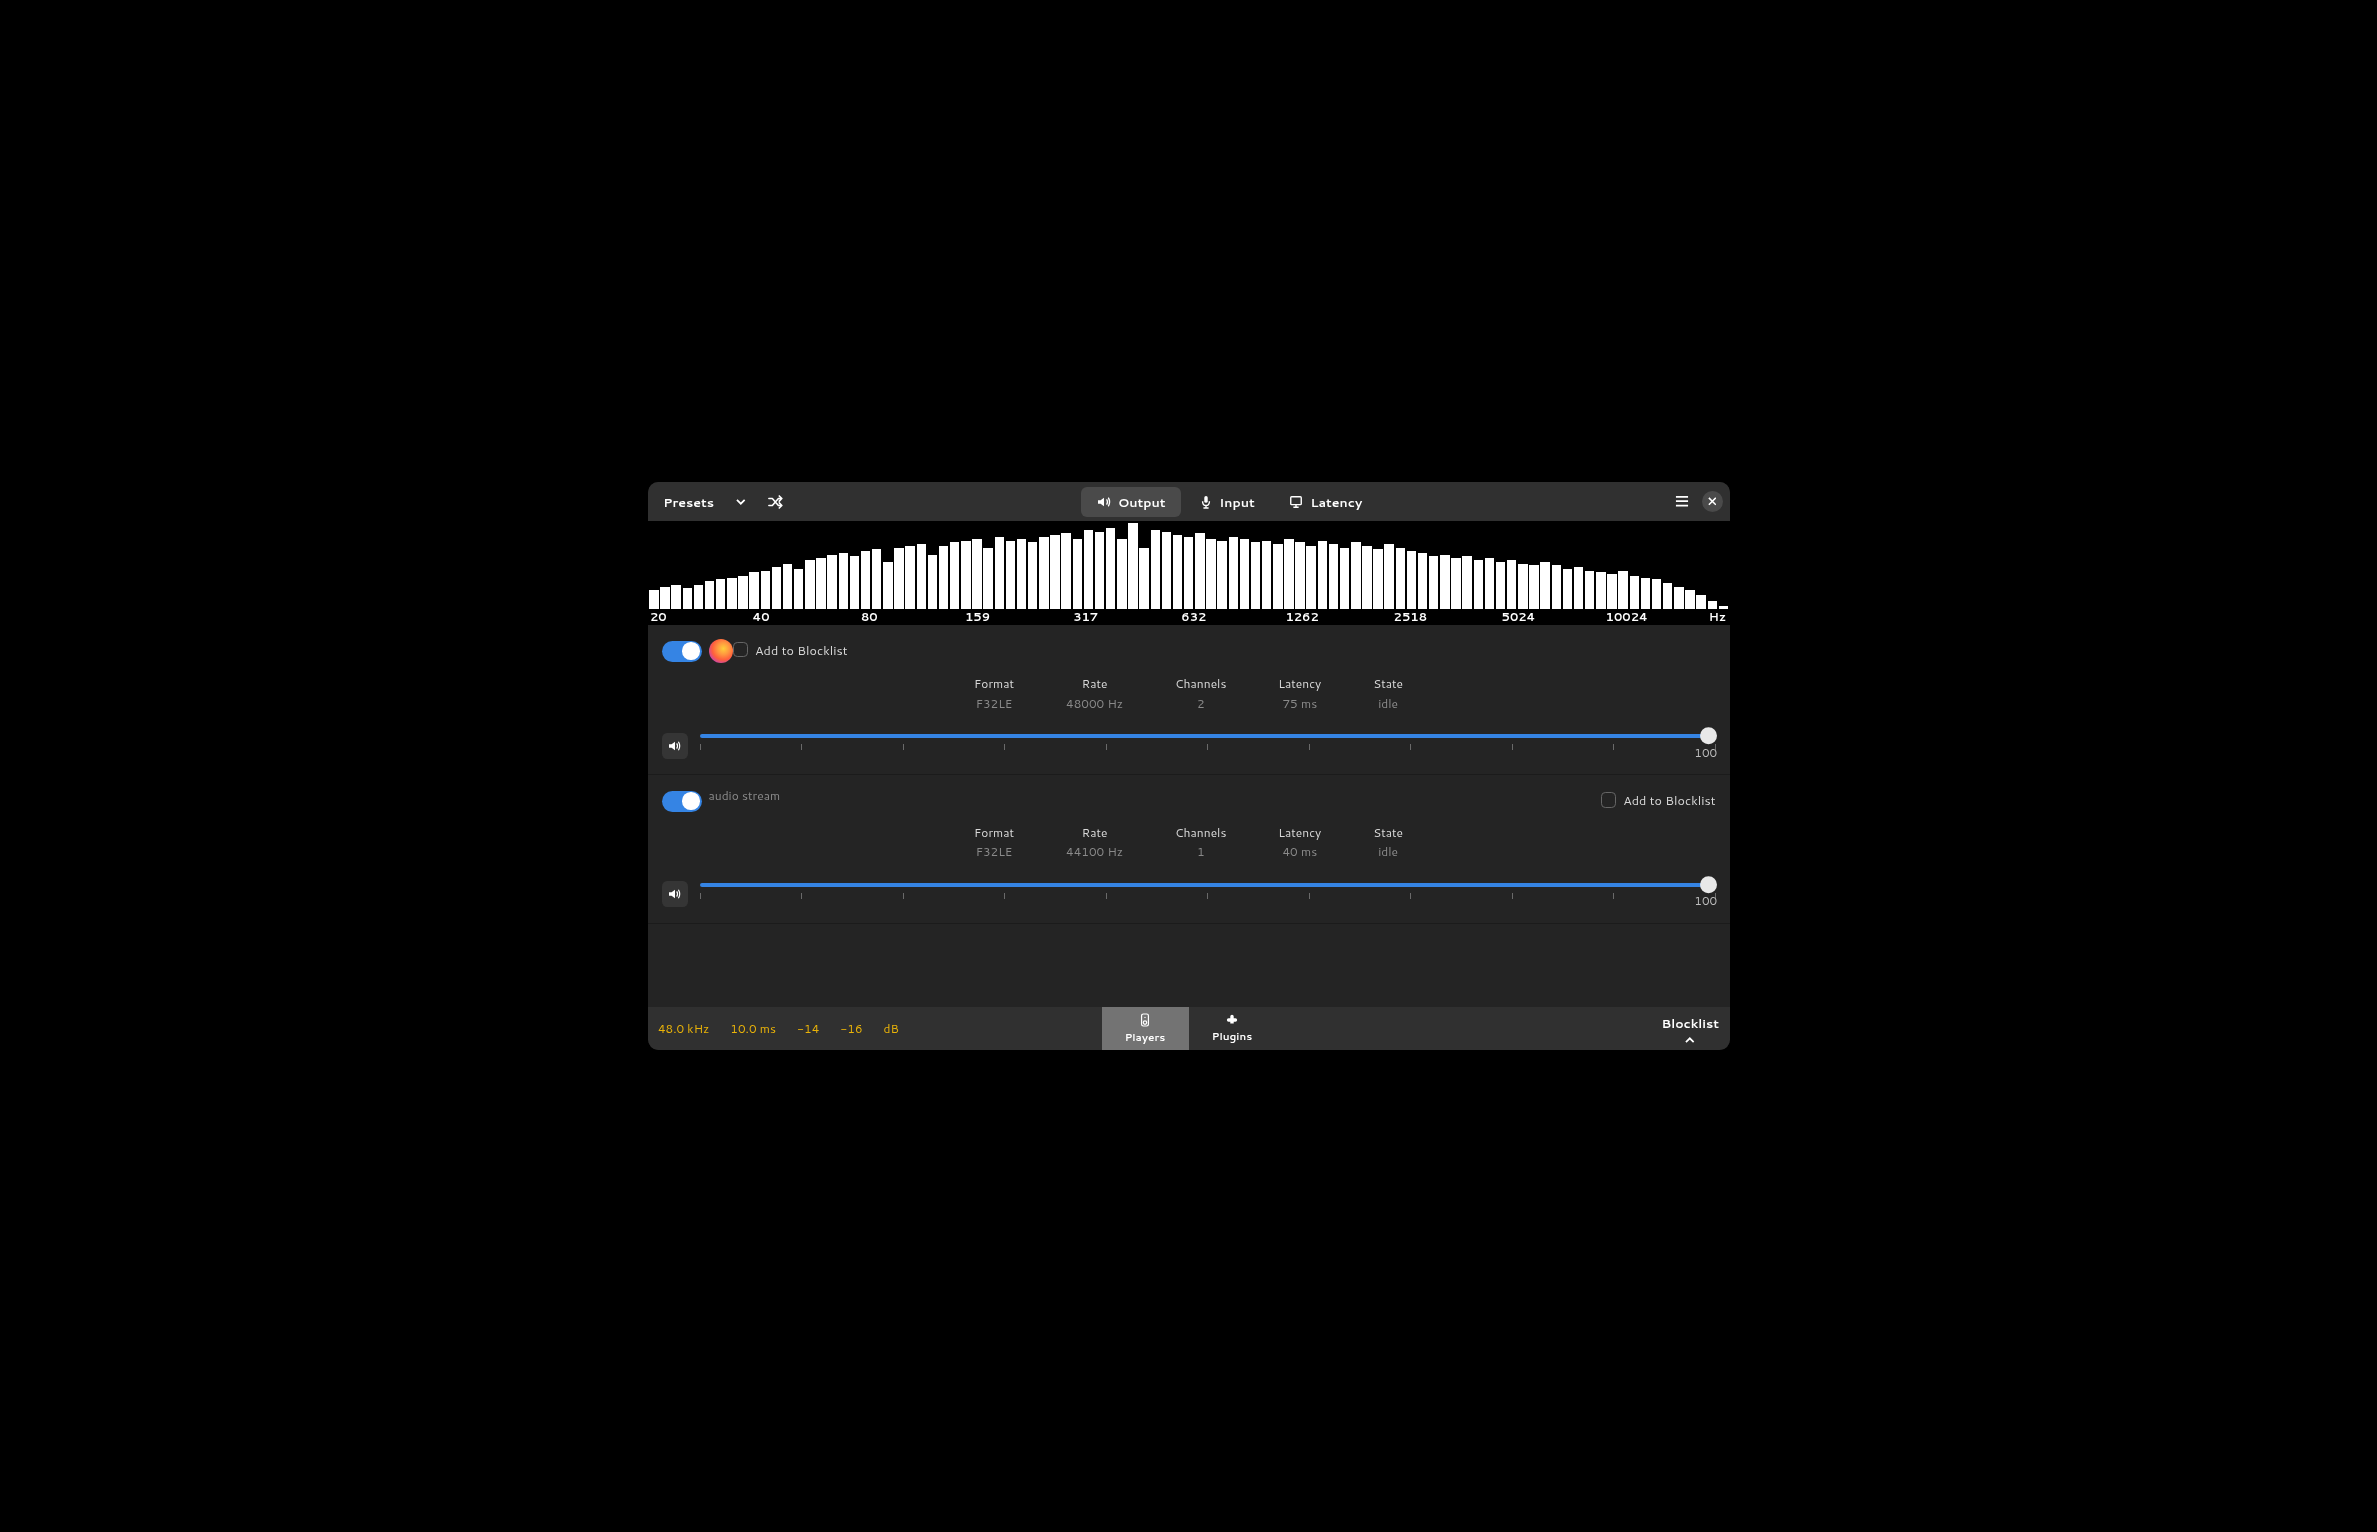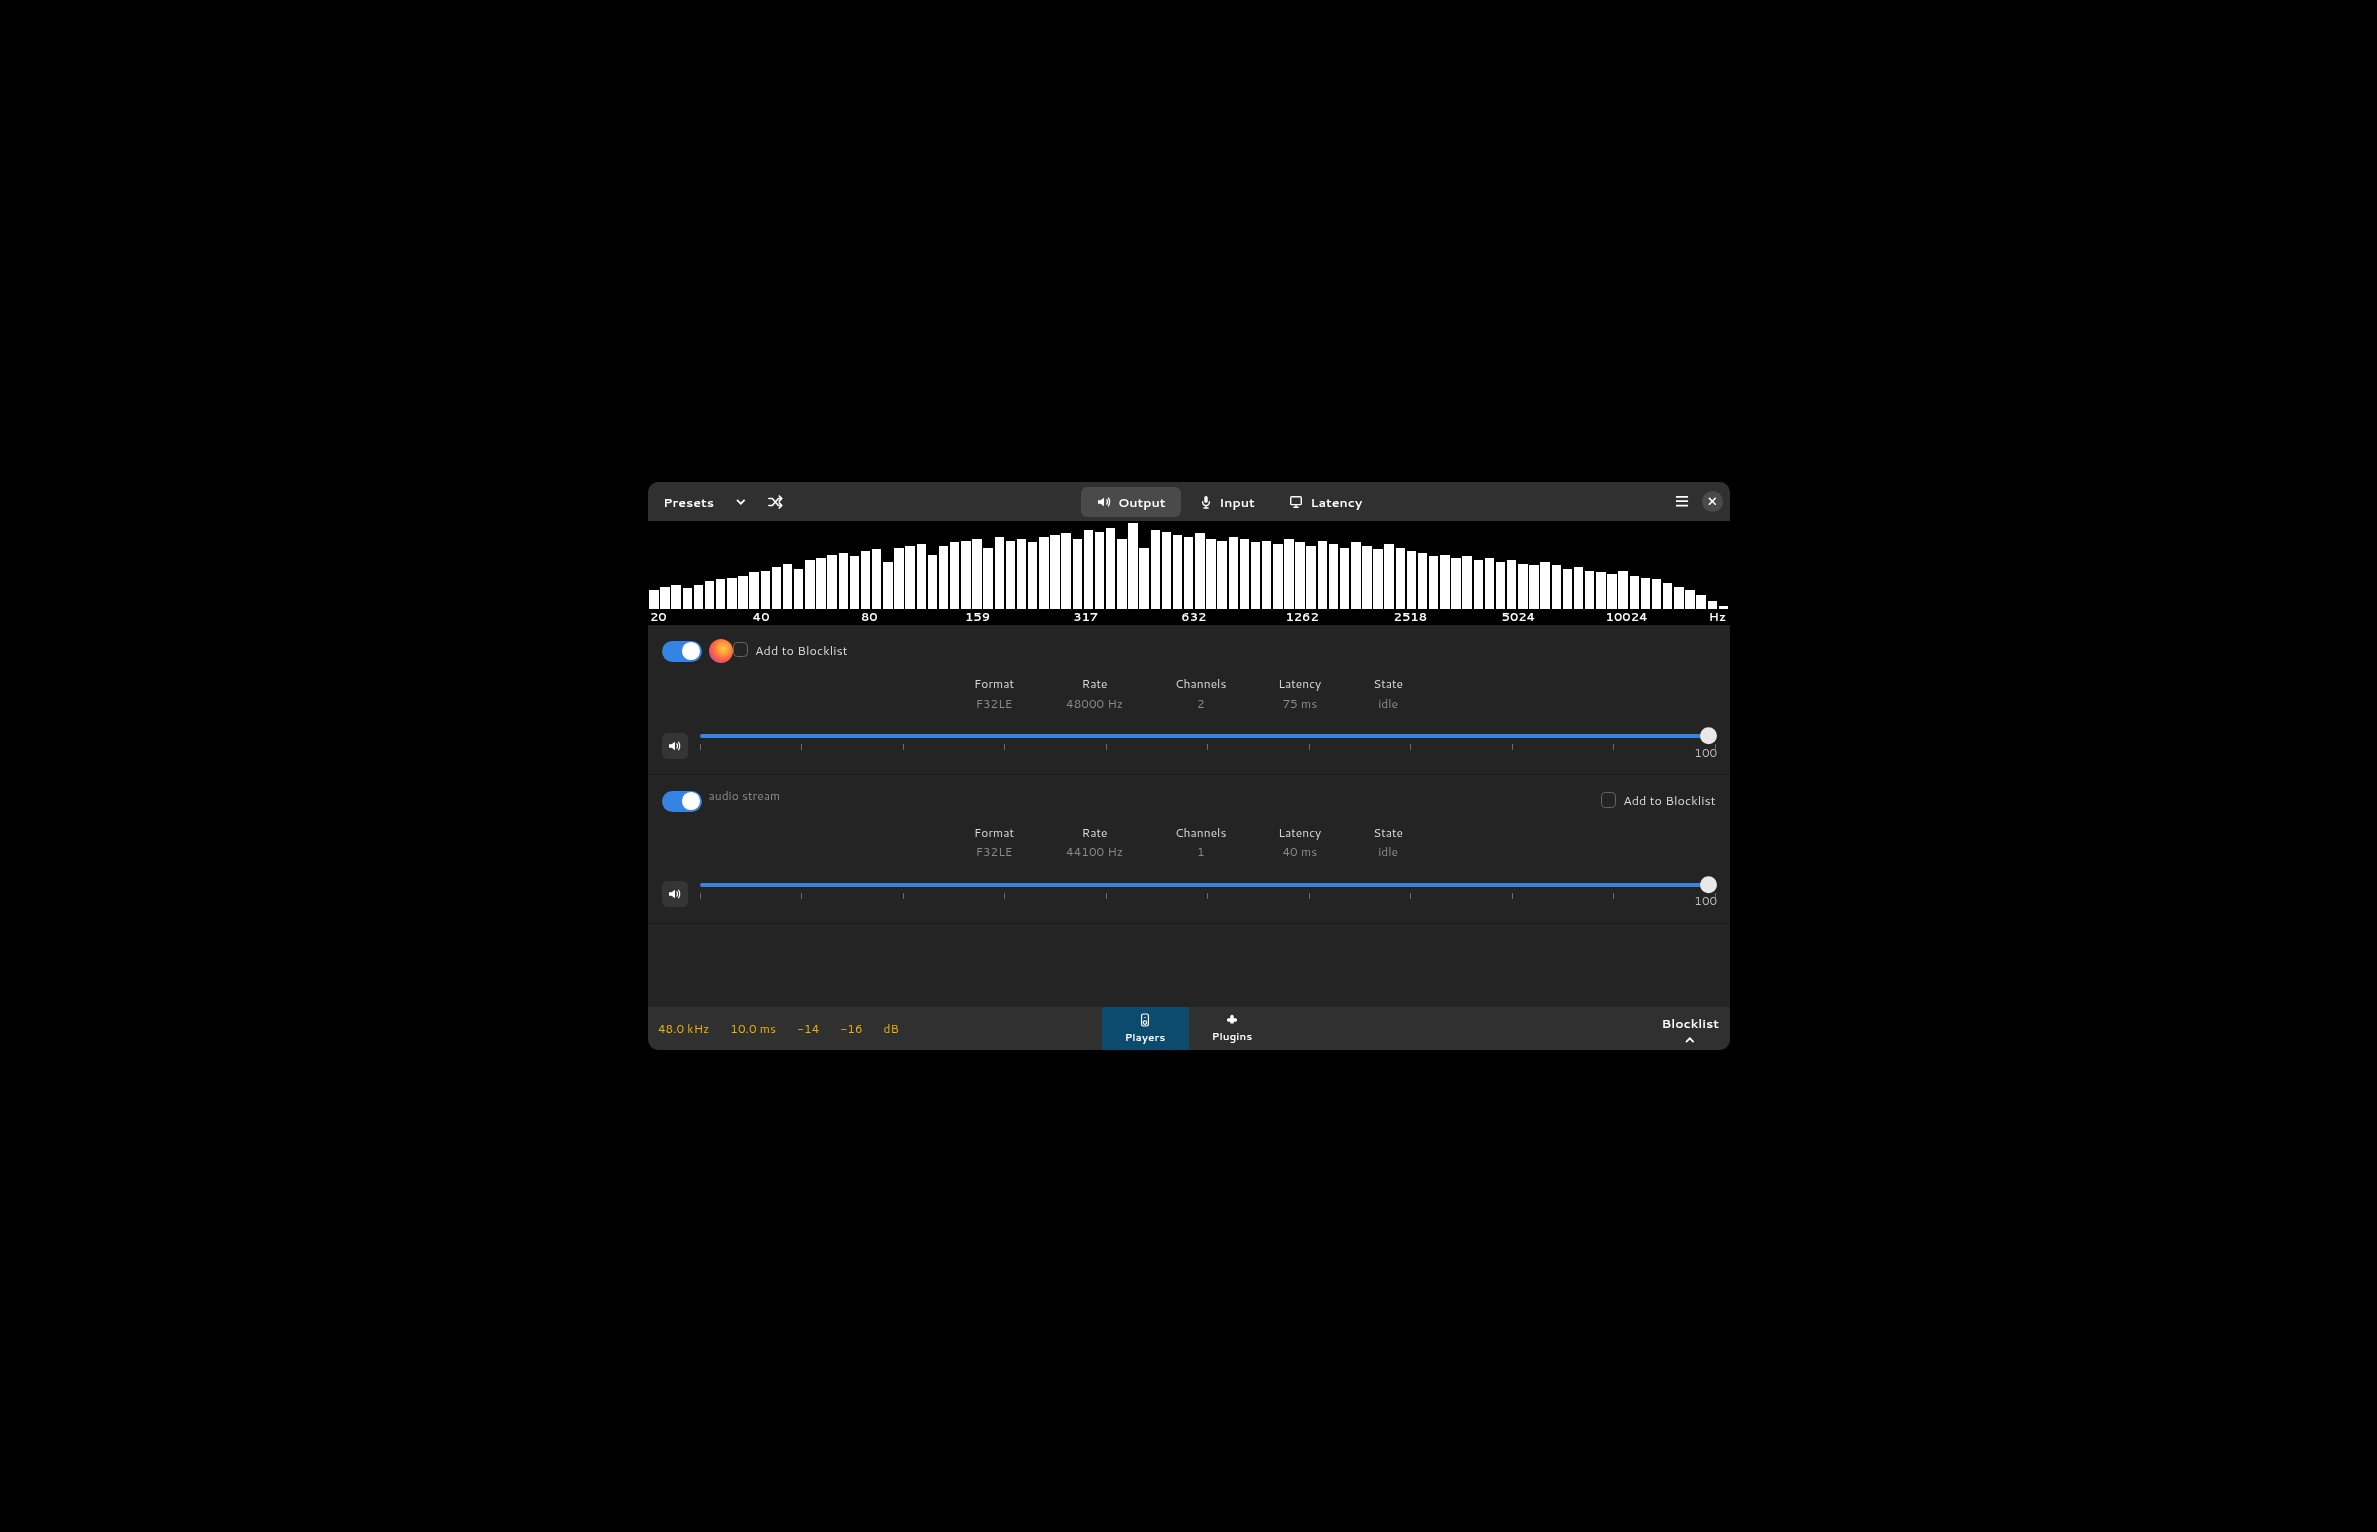--- a/index.html
+++ b/index.html
@@ -179,21 +179,21 @@
   .footer-center {
     position: absolute; left: 50%; top: 0; bottom: 0;
     transform: translateX(-50%);
     display: flex;
   }
   .footer-tab {
     width: 87px; display: flex; flex-direction: column;
     align-items: center; justify-content: center; gap: 2.6px;
     cursor: pointer; font-size: 10.4px; color: #fff; font-weight: 600;
   }
-  .footer-tab.active { background: #0c4a6e; }
+  .footer-tab.active { background: #737373; }
   .footer-right {
     margin-left: auto;
     display: flex; align-items: center; gap: 5.2px;
     font-size: 12.6px; color: #fff; font-weight: 600;
     cursor: pointer;
     flex-direction: column;
   }
   svg { display: block; }
 </style>
 </head>

